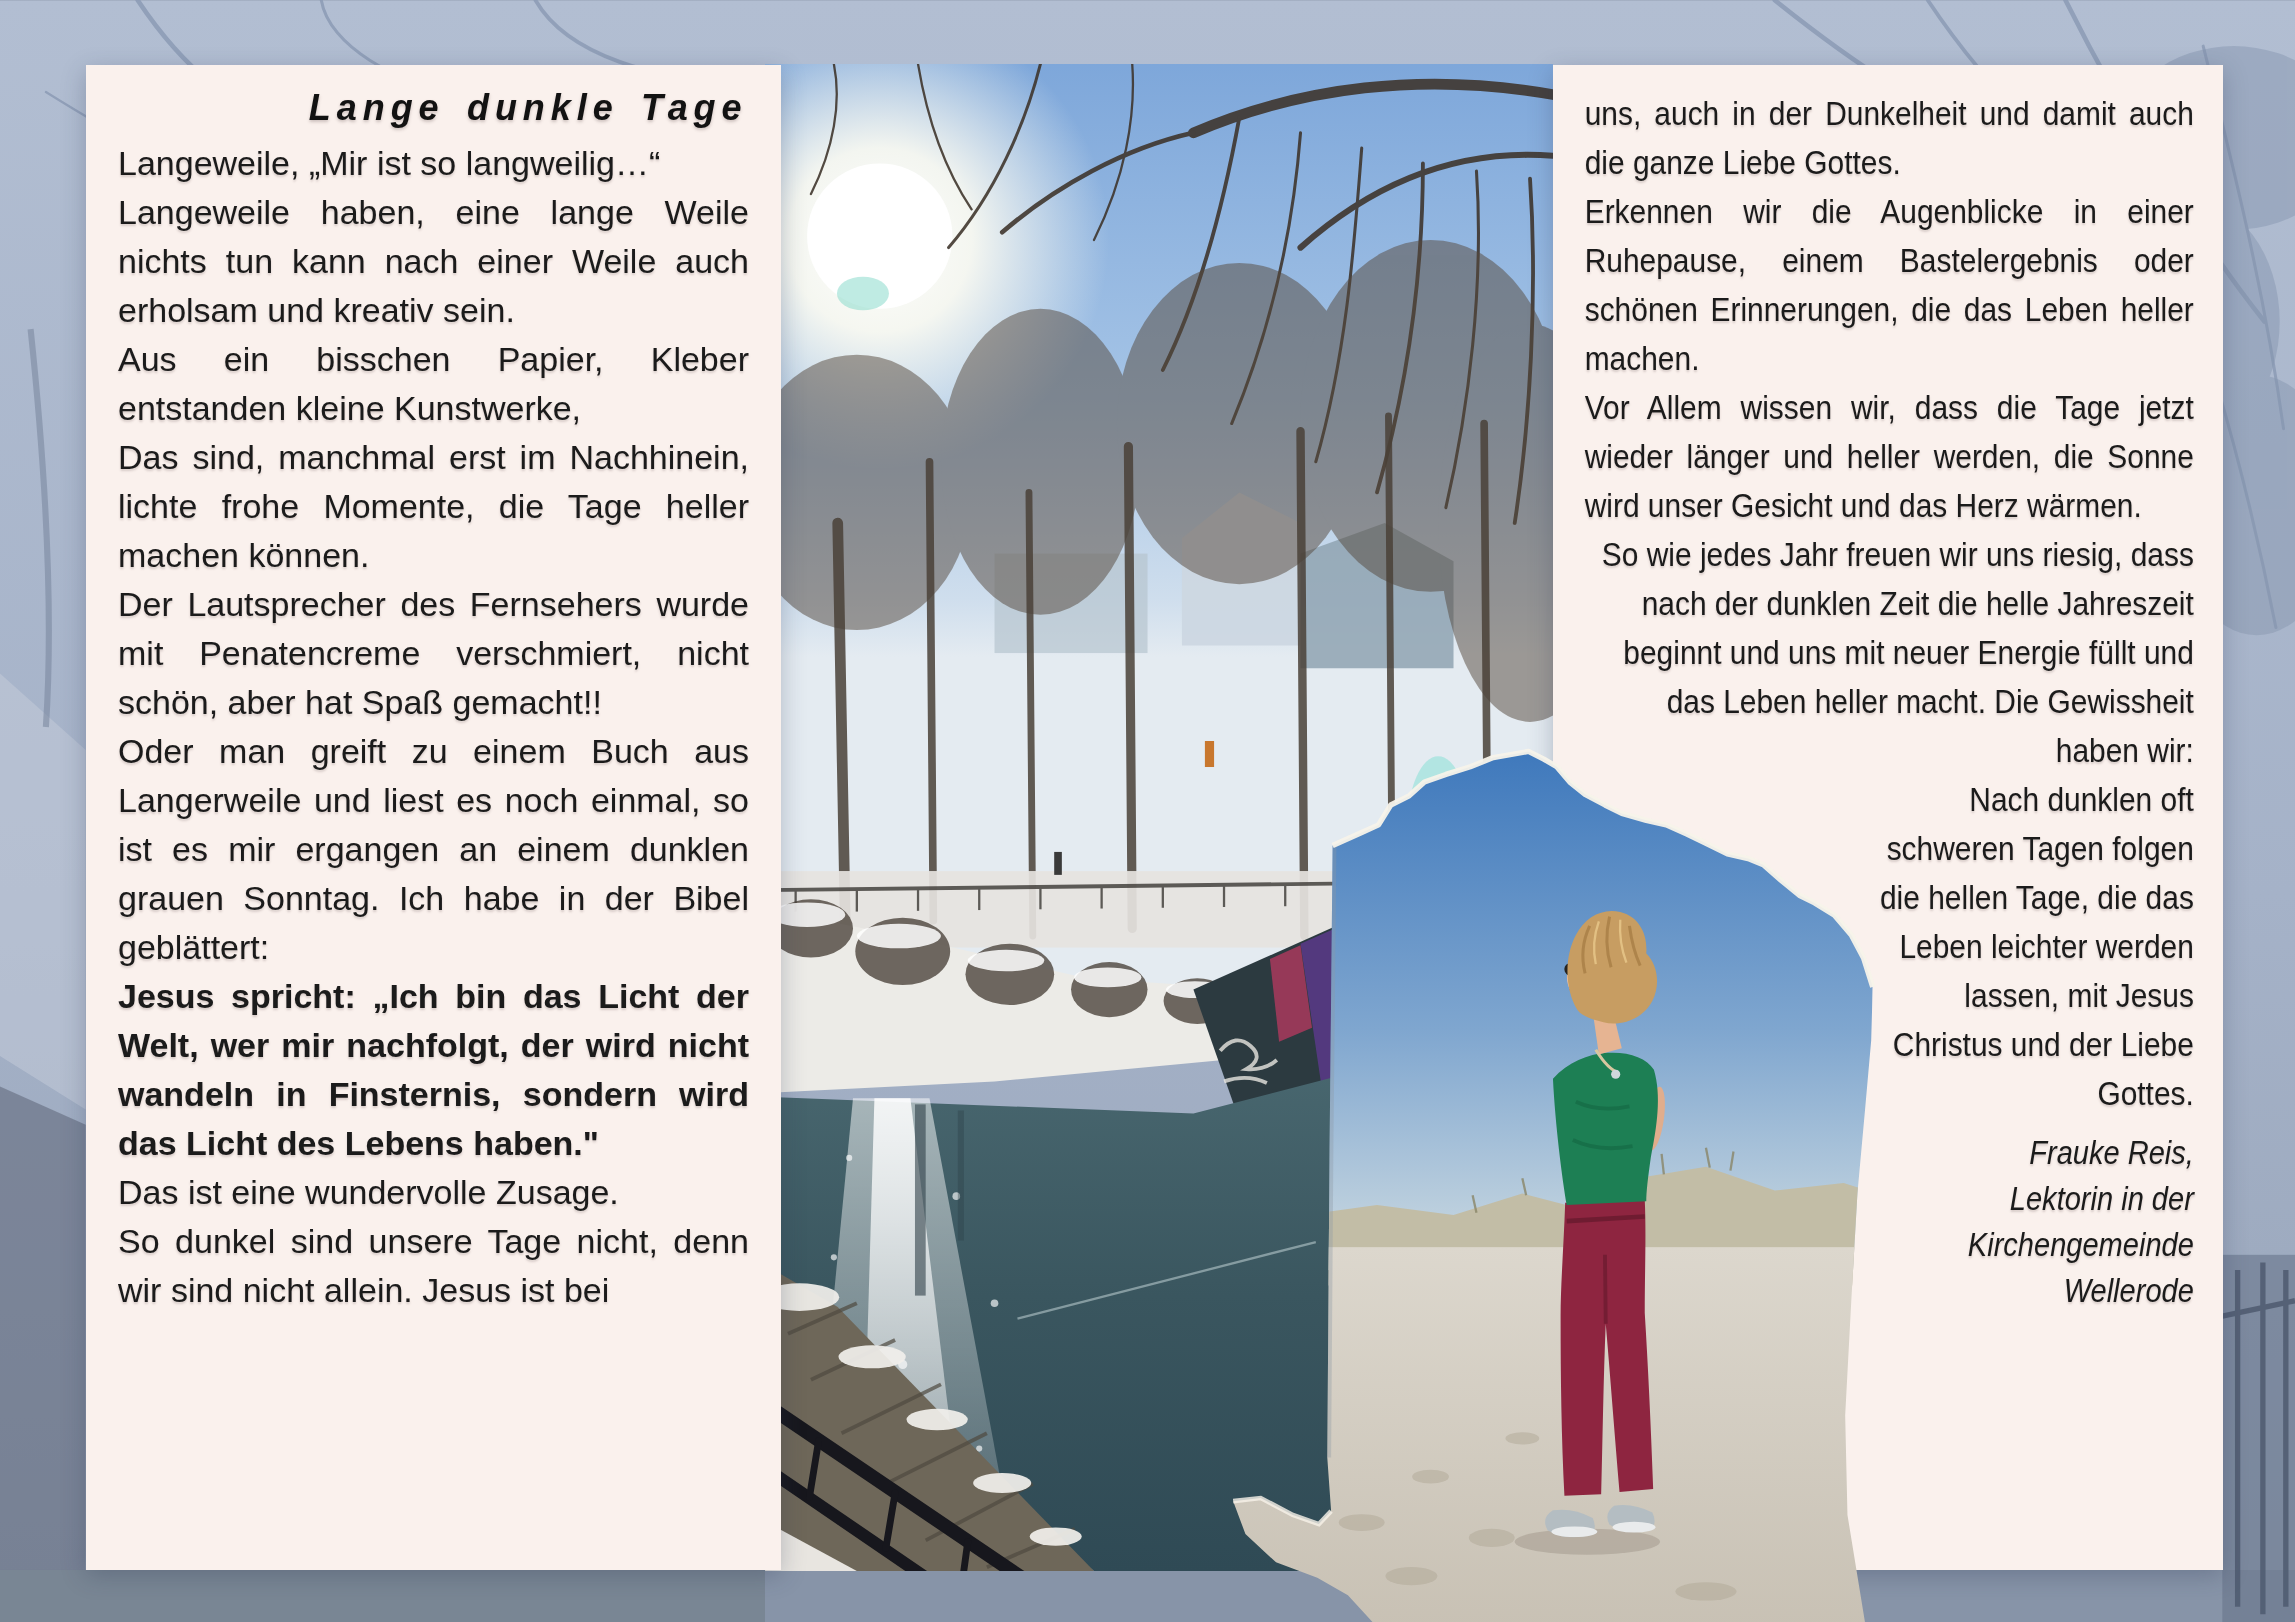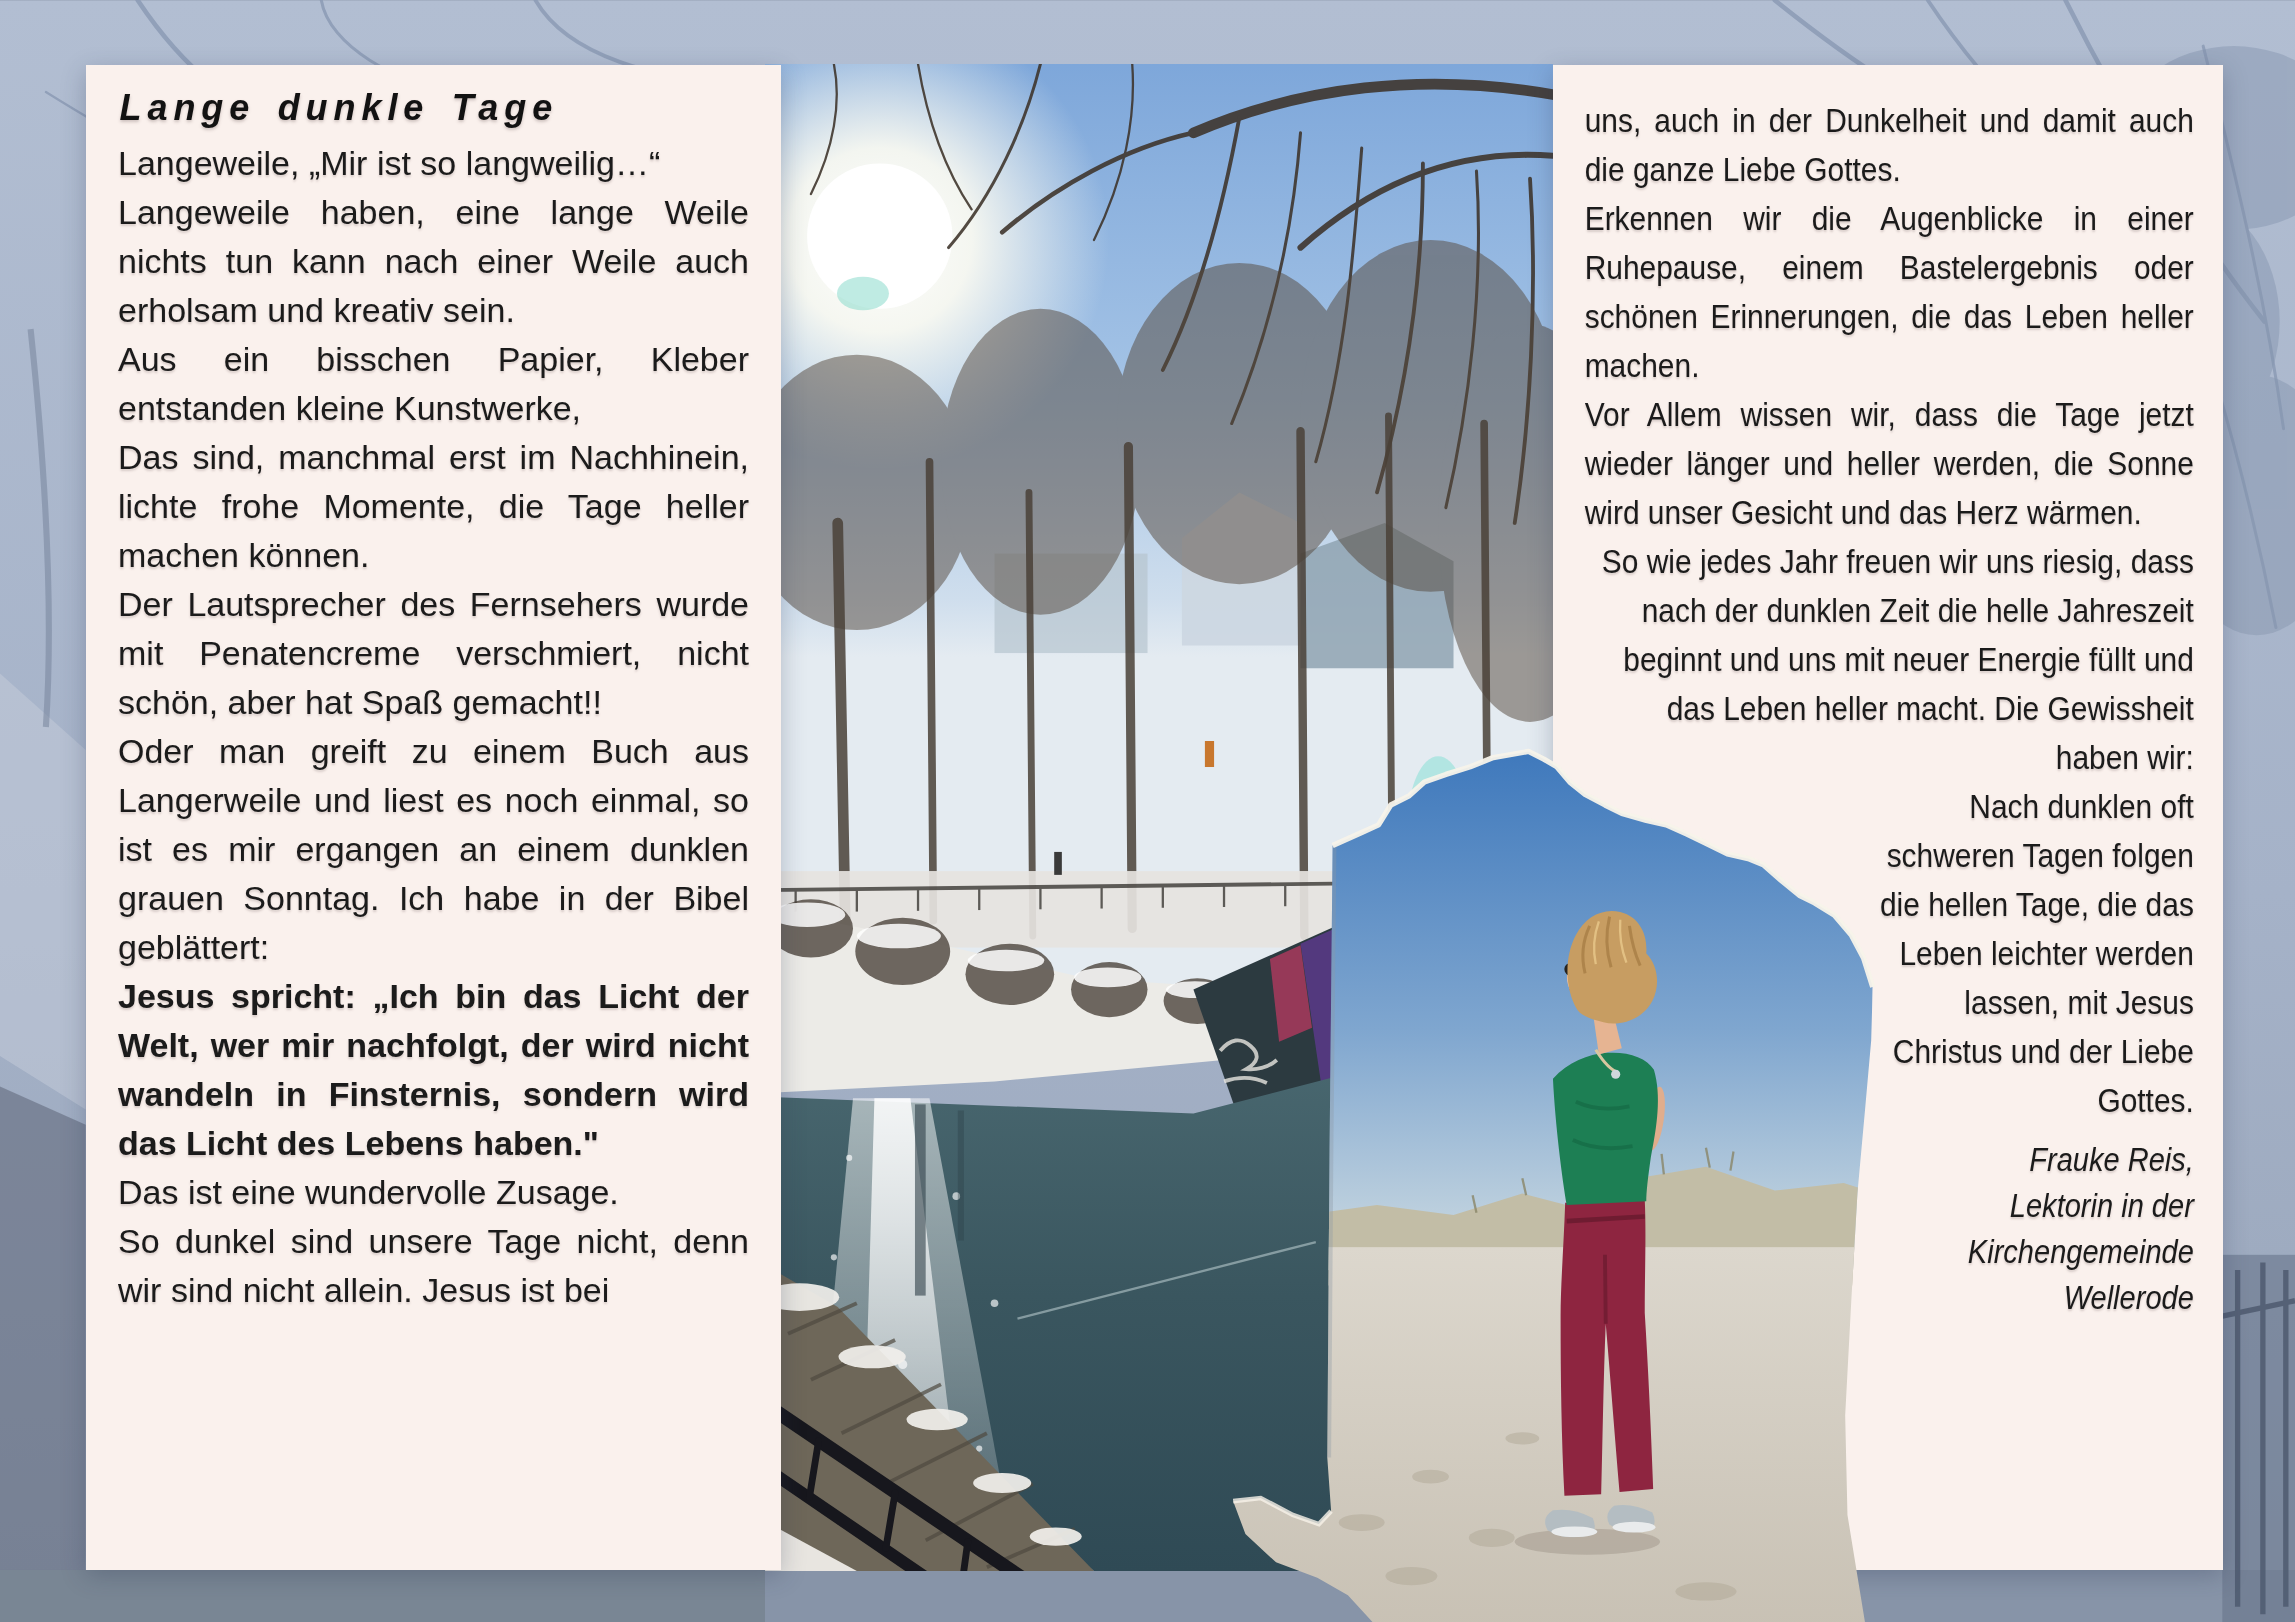--- a/index.html
+++ b/index.html
@@ -10,26 +10,26 @@
   svg.layer { position:absolute; display:block; }
   #bg { left:0; top:0; }
   #winter-photo { left:765px; top:64px; }
   #beach-photo { left:0; top:0; pointer-events:none; }
 
   .panel {
     position:absolute; background:#faf1ed; box-sizing:border-box;
     box-shadow:0 6.1px 23px rgba(40,50,80,0.28);
   }
   .panel-left  { left:86px;  top:65px; width:695px; height:1505px; padding:20px 32px; overflow:hidden; }
-  .panel-right { left:1553px; top:65px; width:670px; height:1505px; padding:31px 0 0 31px; overflow:hidden; }
+  .panel-right { left:1553px; top:65px; width:670px; height:1505px; padding:24px 0 0 31px; overflow:hidden; }
 
   .panel-left h1 {
     margin:0 1.5px 9.2px 1.5px; font-size:36px; line-height:1.25;
     font-weight:bold; font-style:italic; letter-spacing:.165em; word-spacing:.18em;
-    color:#121212; text-shadow:0 2.3px 3.1px rgba(90,70,70,.28);
+    color:#121212; text-shadow:0 2.3px 3.1px rgba(90,70,70,.28);text-align:right;
   }
   .panel p {
     margin:0; font-size:34px; line-height:49px; text-align:justify;
     color:#1b1b1b; text-shadow:0 1.5px 2.3px rgba(90,70,70,.22);
   }
   .bold-italic { font-weight:bold; }
 
   
   .condense { width:693px; transform:scaleX(.88); transform-origin:0 0; }
   .condense p { font-size:34px; line-height:49px; }

